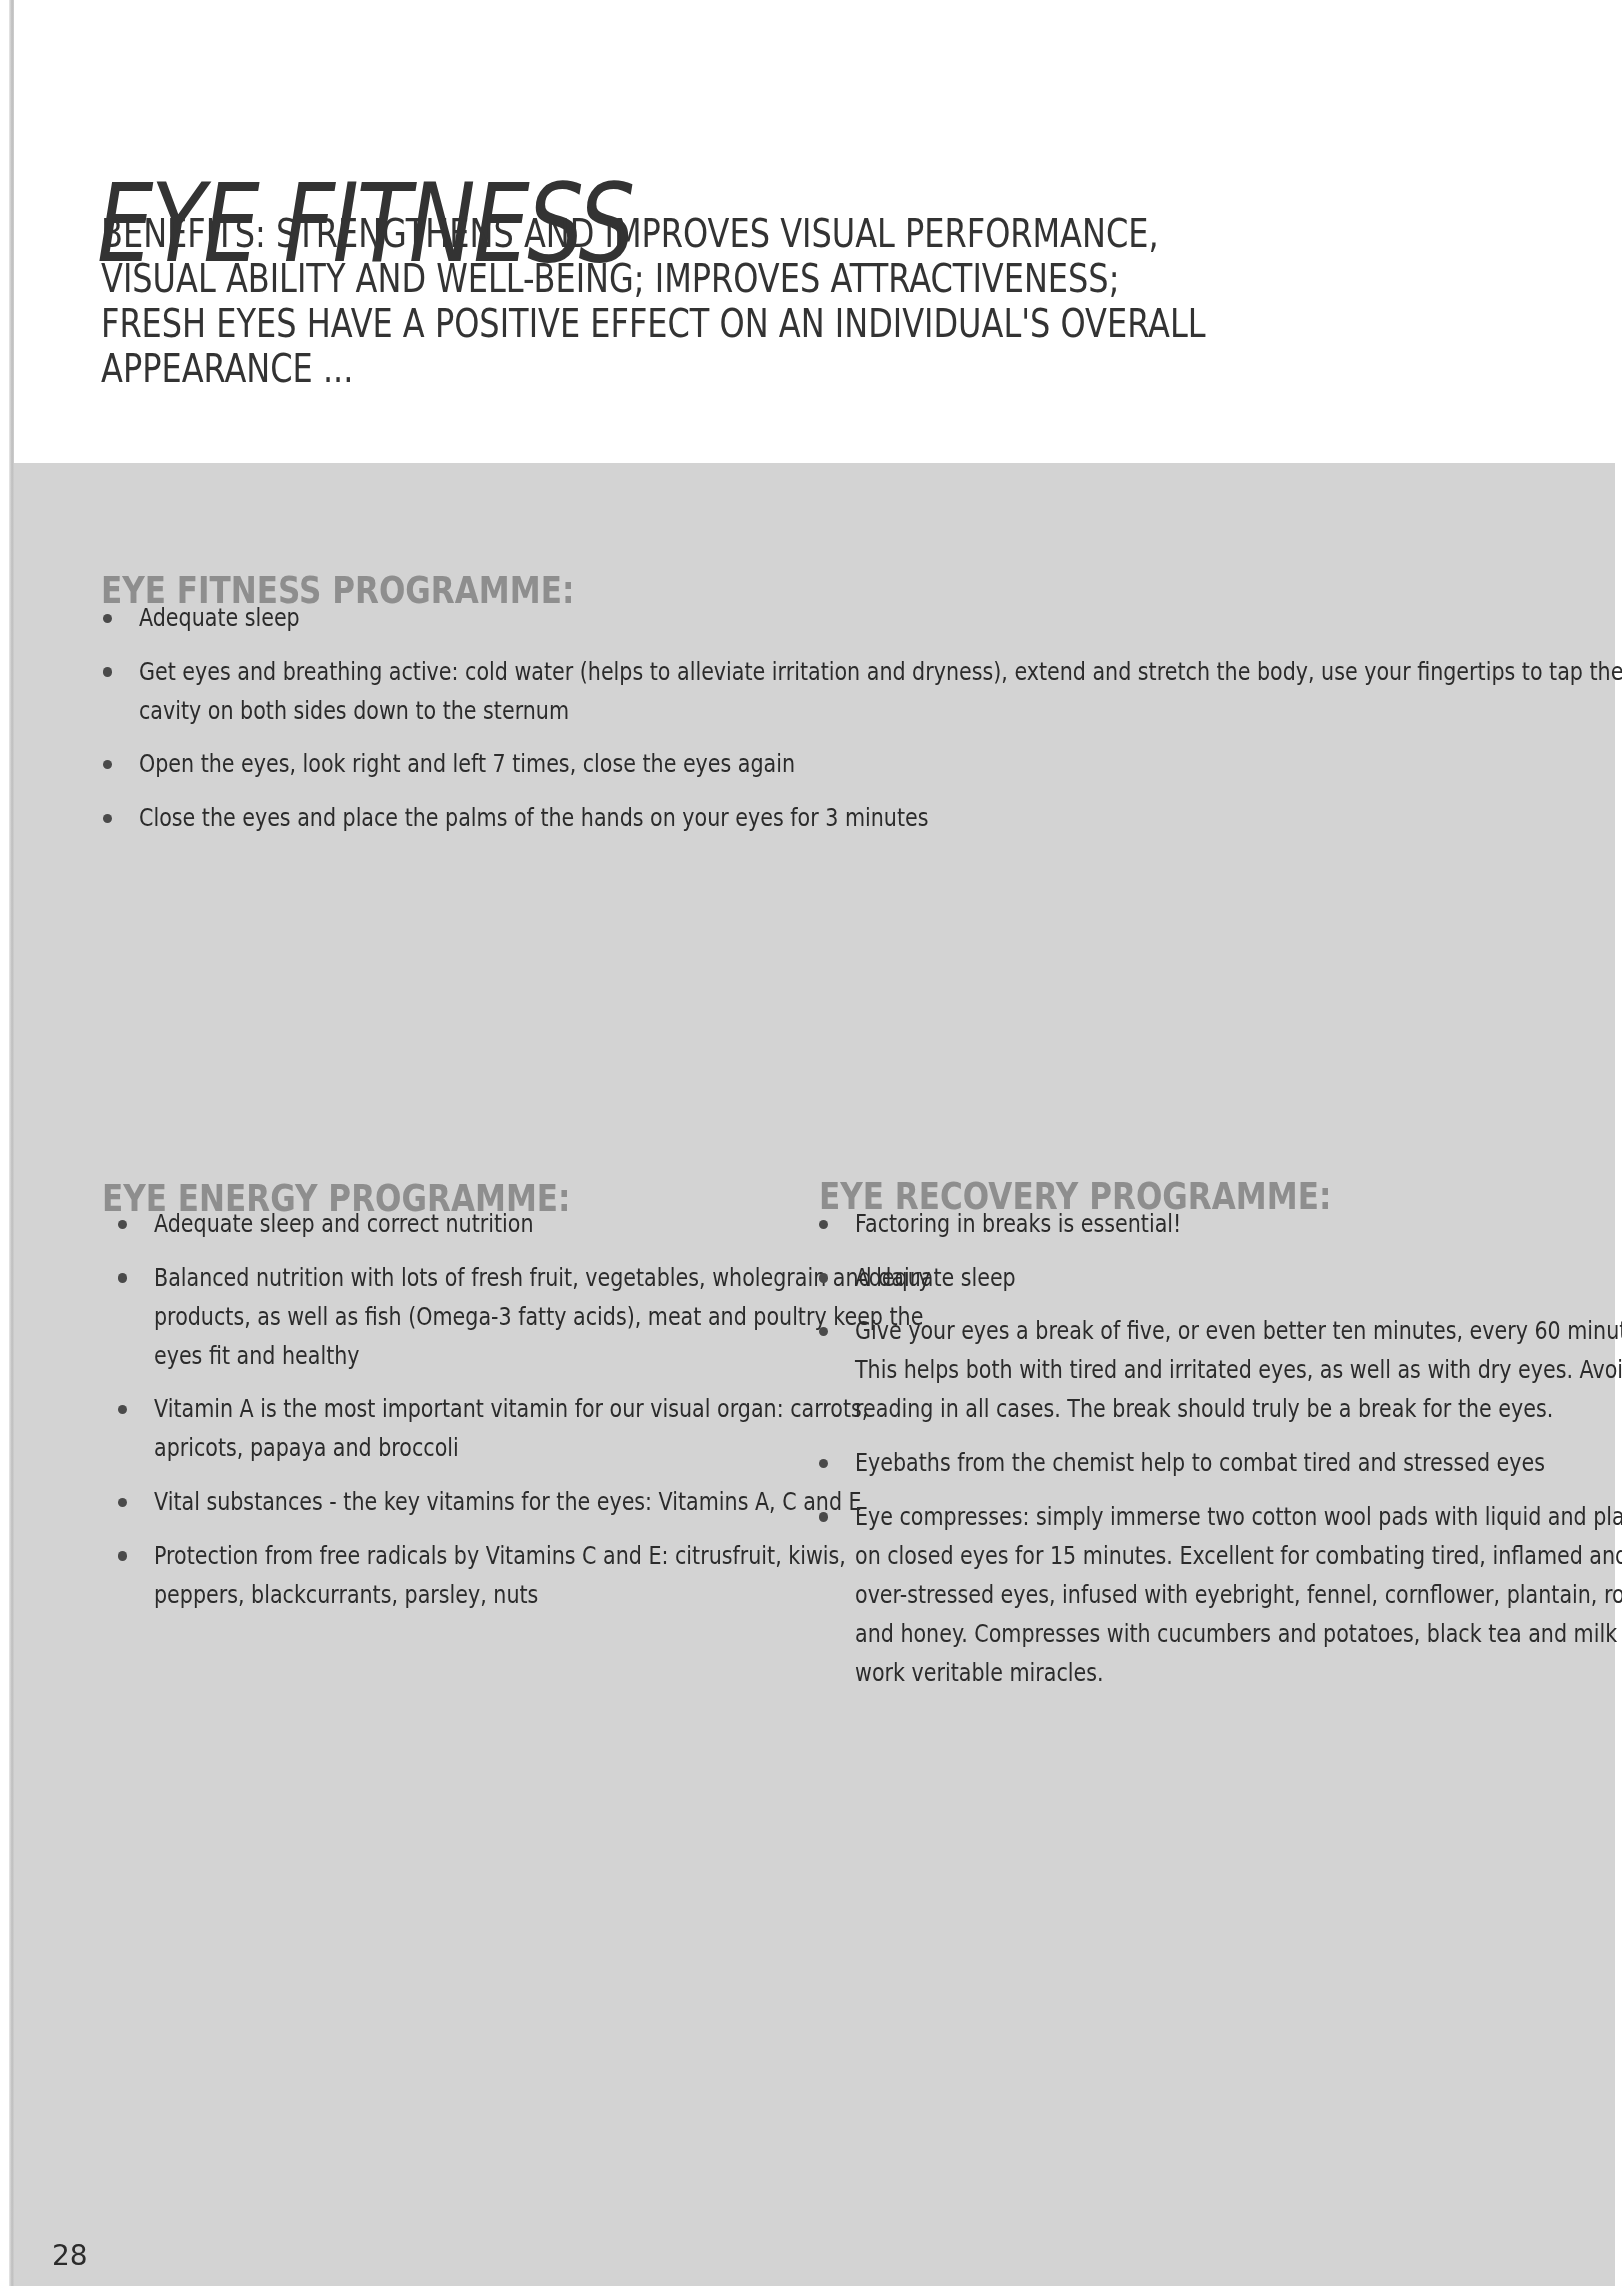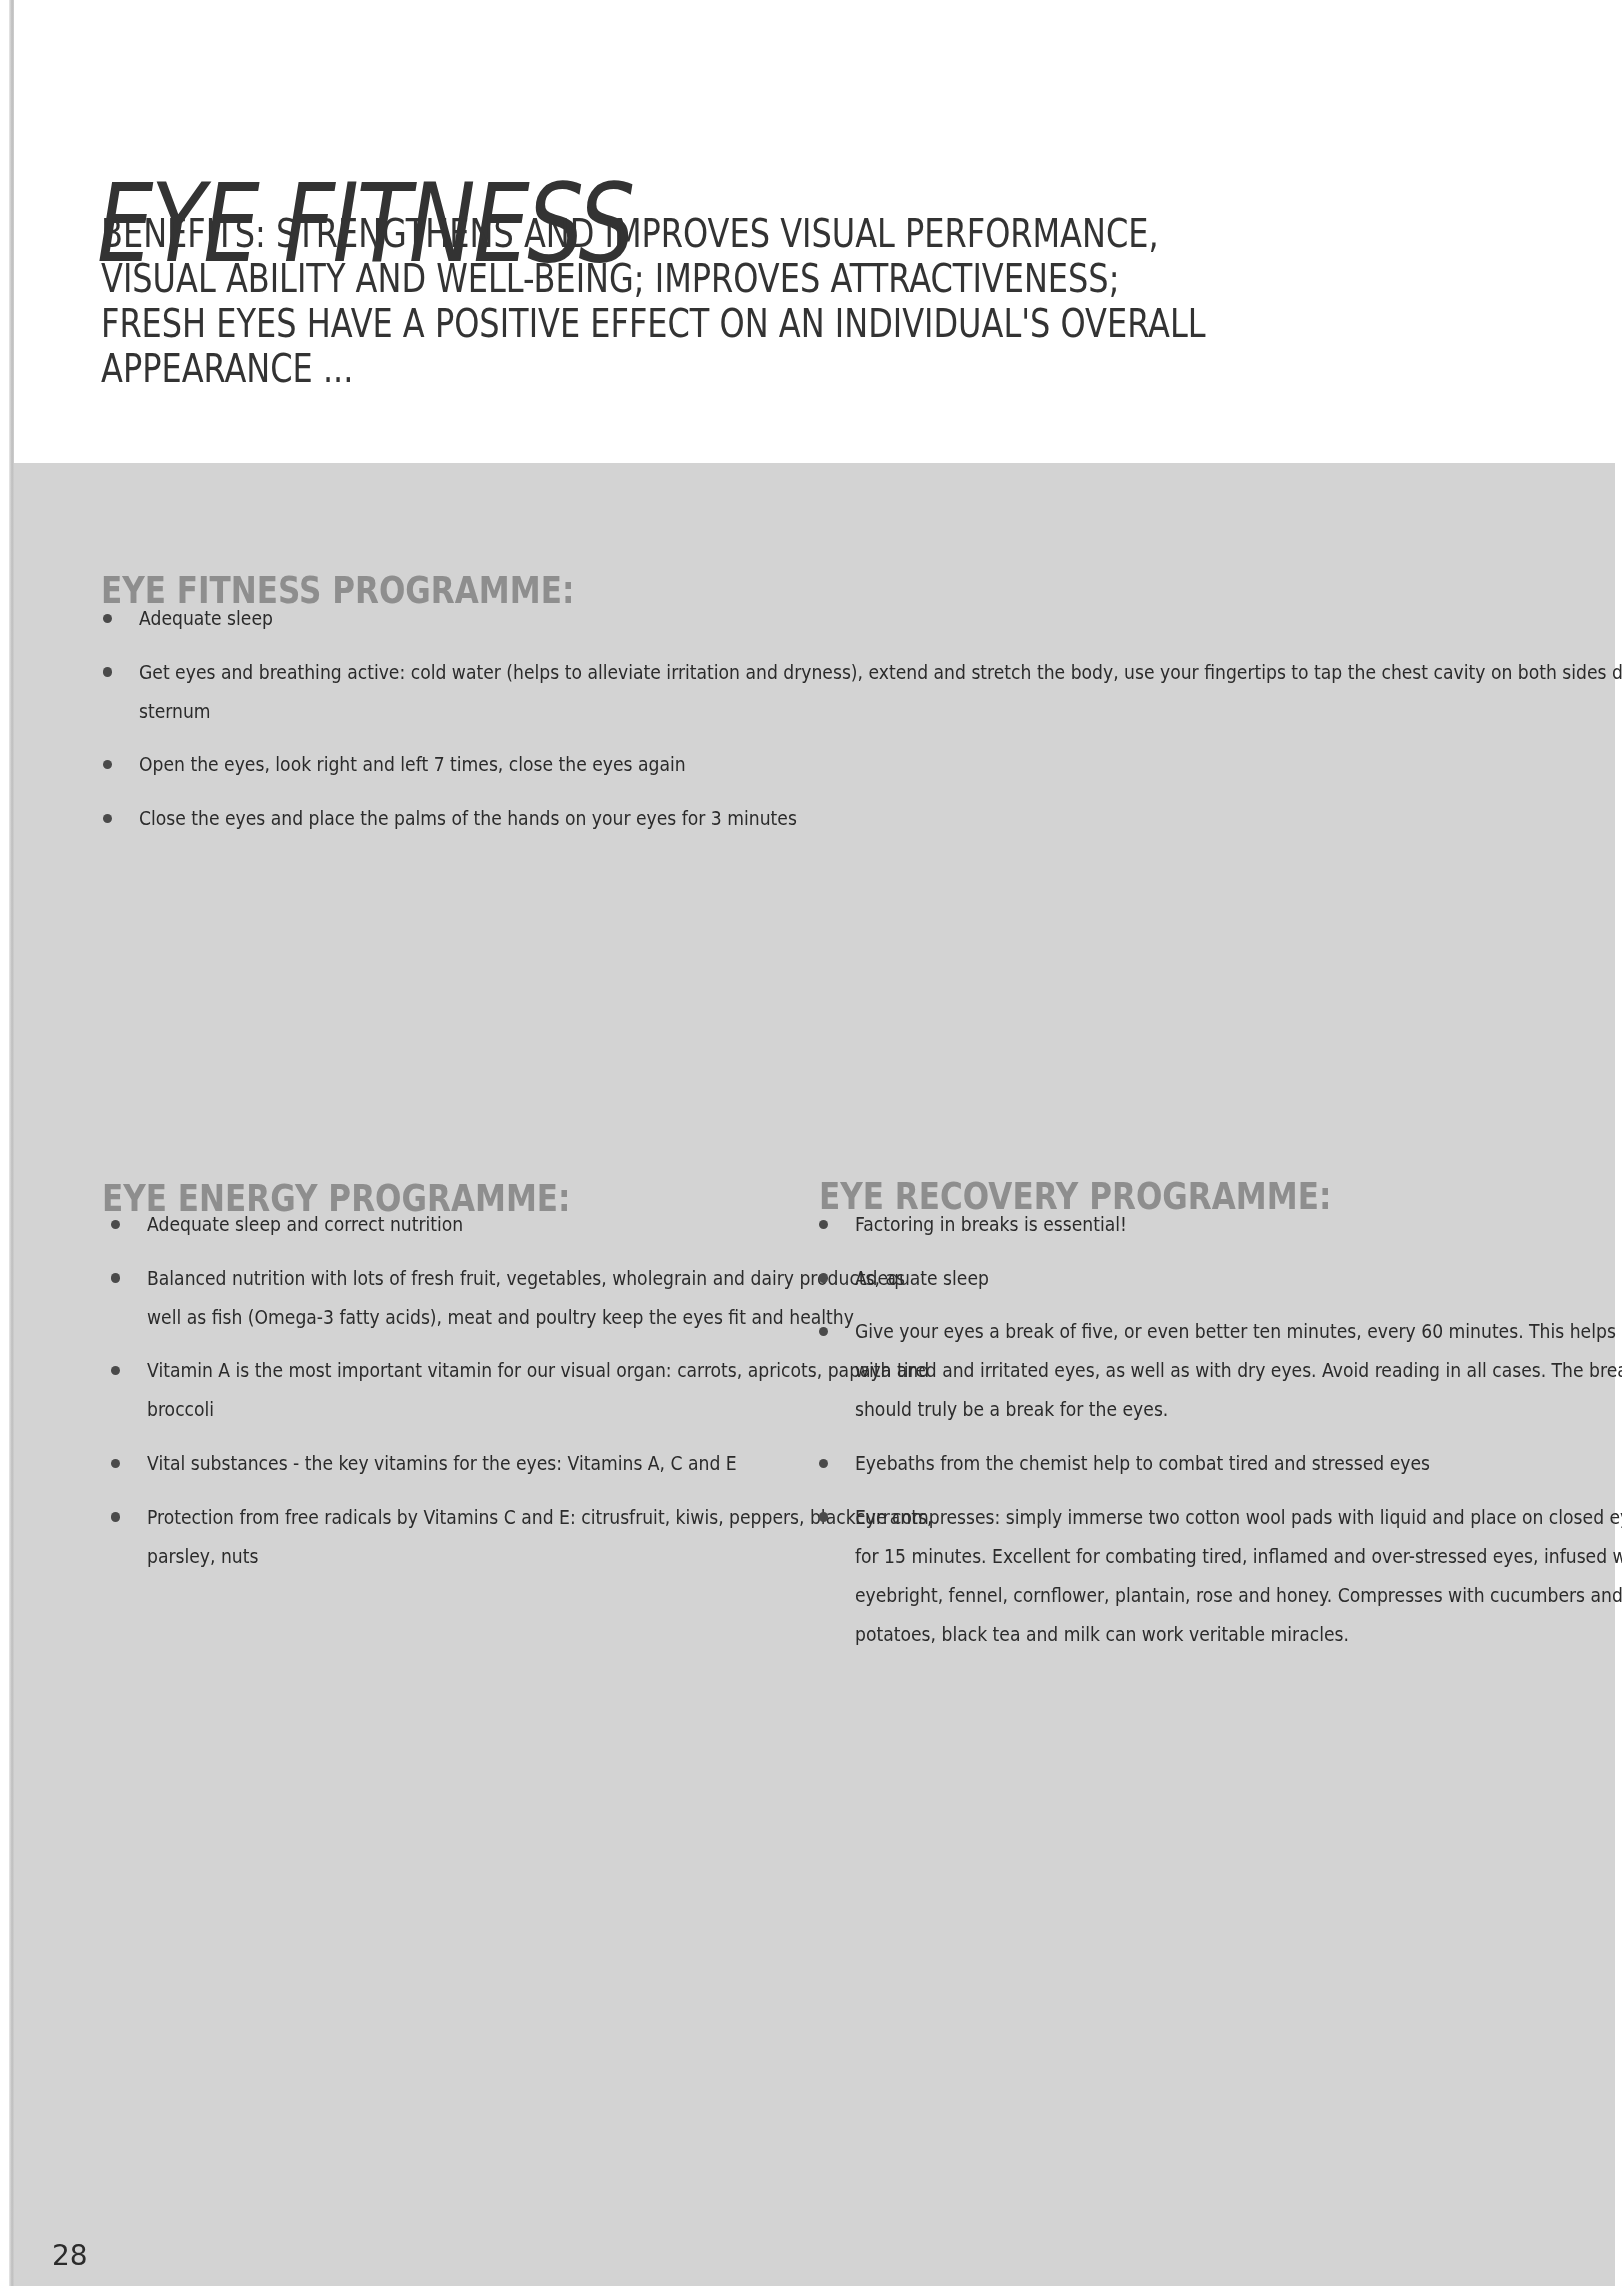--- a/index.html
+++ b/index.html
@@ -36,21 +36,21 @@
     background: #d3d3d3;
   }
   .sec-heading {
     position: absolute; font-size: 37px; line-height: 1; color: #8e8e8e;
     transform: scaleX(0.84); transform-origin: left top; white-space: nowrap;
     text-transform: uppercase;
   }
   ul.items { position: absolute; list-style: none; margin: 0; padding: 0; }
   ul.items li {
     position: relative; padding-left: 38px;
-    font-size: 20px; line-height: 39px; color: #2b2b2b;
+    font-size: 24px; line-height: 39px; color: #2b2b2b;
     margin-bottom: 14.7px;
   }
   ul.items li .bullet {
     position: absolute; left: 2px; top: 14.7px; width: 9.3px; height: 9.3px;
     border-radius: 50%; background: #4a4a4a;
   }
   ul.items li .txt { display: block; transform: scaleX(0.86); transform-origin: left top; }
   .page-number {
     position: absolute; left: 52px; top: 2239px; font-size: 28px; color: #2b2b2b;
   }
@@ -85,21 +85,21 @@
       <span class="bullet"></span>
       <span class="txt" style="width: 116.279%;">Open the eyes, look right and left 7 times, close the eyes again</span>
     </li>
   <li>
       <span class="bullet"></span>
       <span class="txt" style="width: 116.279%;">Close the eyes and place the palms of the hands on your eyes for 3 minutes</span>
     </li>
 </ul>
 
 <h2 class="sec-heading" style="left:102px; top:1149px;">EYE ENERGY PROGRAMME:</h2>
-<ul class="items" style="left:109px; top:1205px; width:825px;">
+<ul class="items" style="left:116px; top:1205px; width:825px;">
   <li>
       <span class="bullet"></span>
       <span class="txt" style="width: 116.279%;">Adequate sleep and correct nutrition</span>
     </li>
   <li>
       <span class="bullet"></span>
       <span class="txt" style="width: 116.279%;">Balanced nutrition with lots of fresh fruit, vegetables, wholegrain and dairy products, as well as fish (Omega-3 fatty acids), meat and poultry keep the eyes fit and healthy</span>
     </li>
   <li>
       <span class="bullet"></span>

